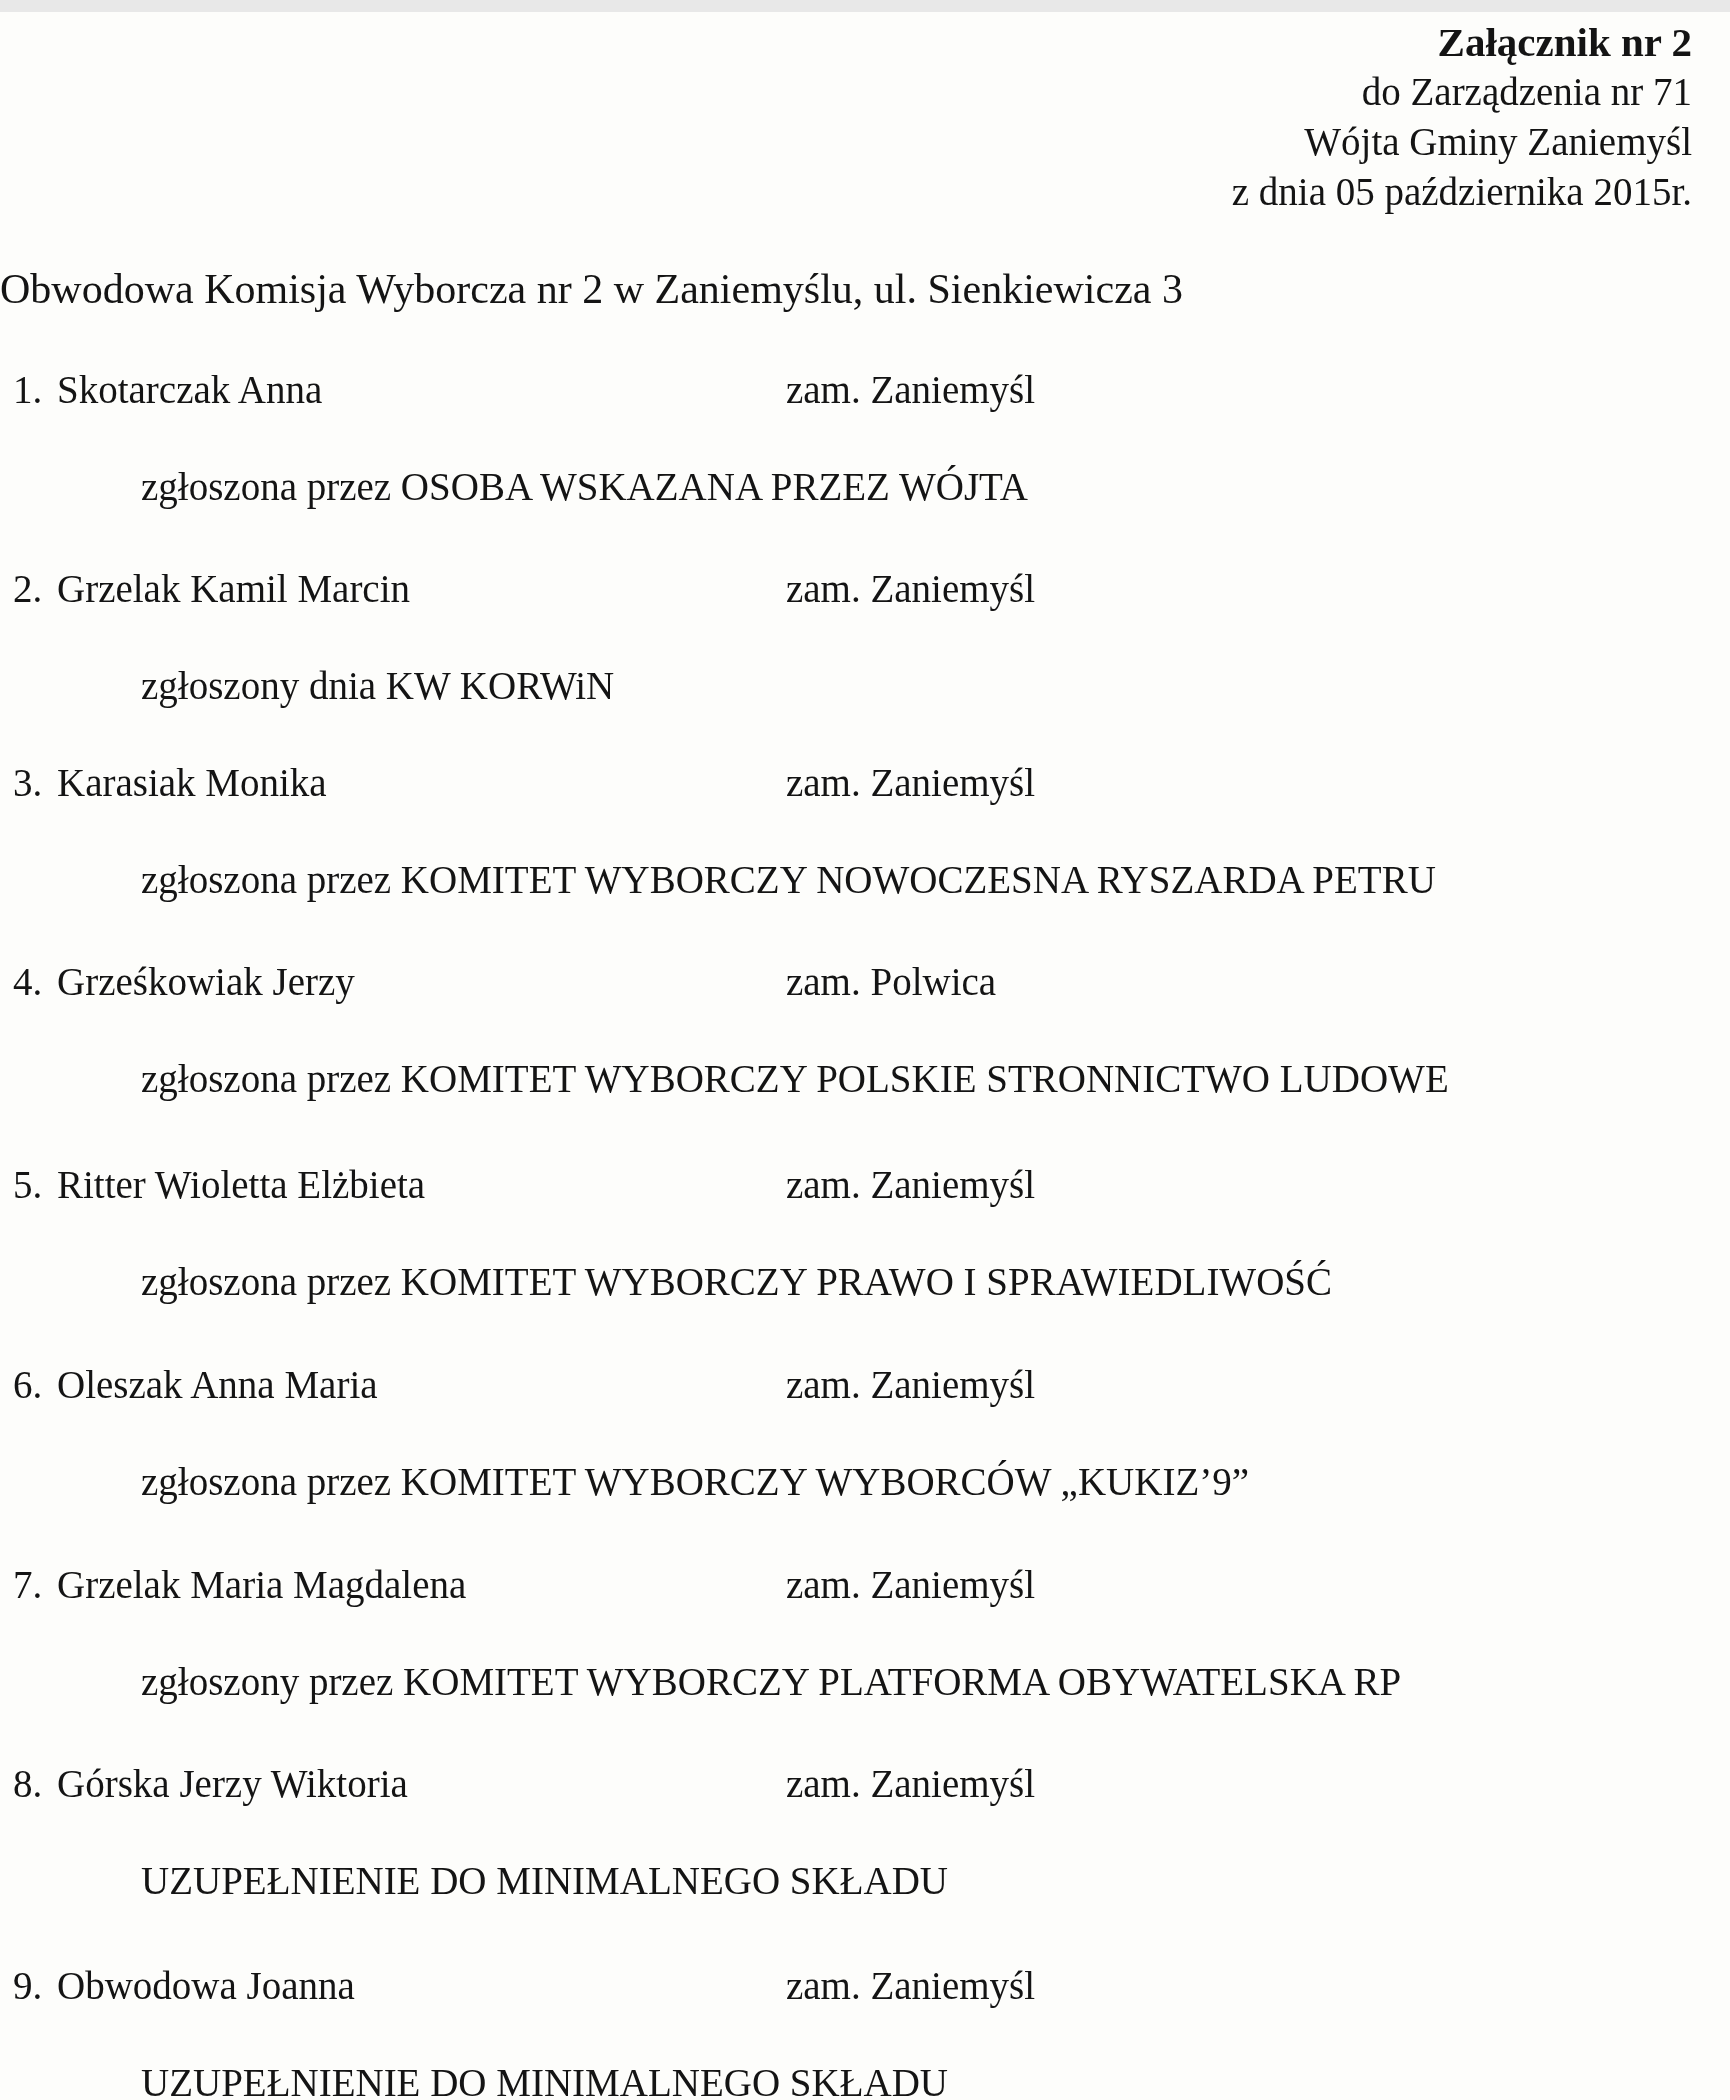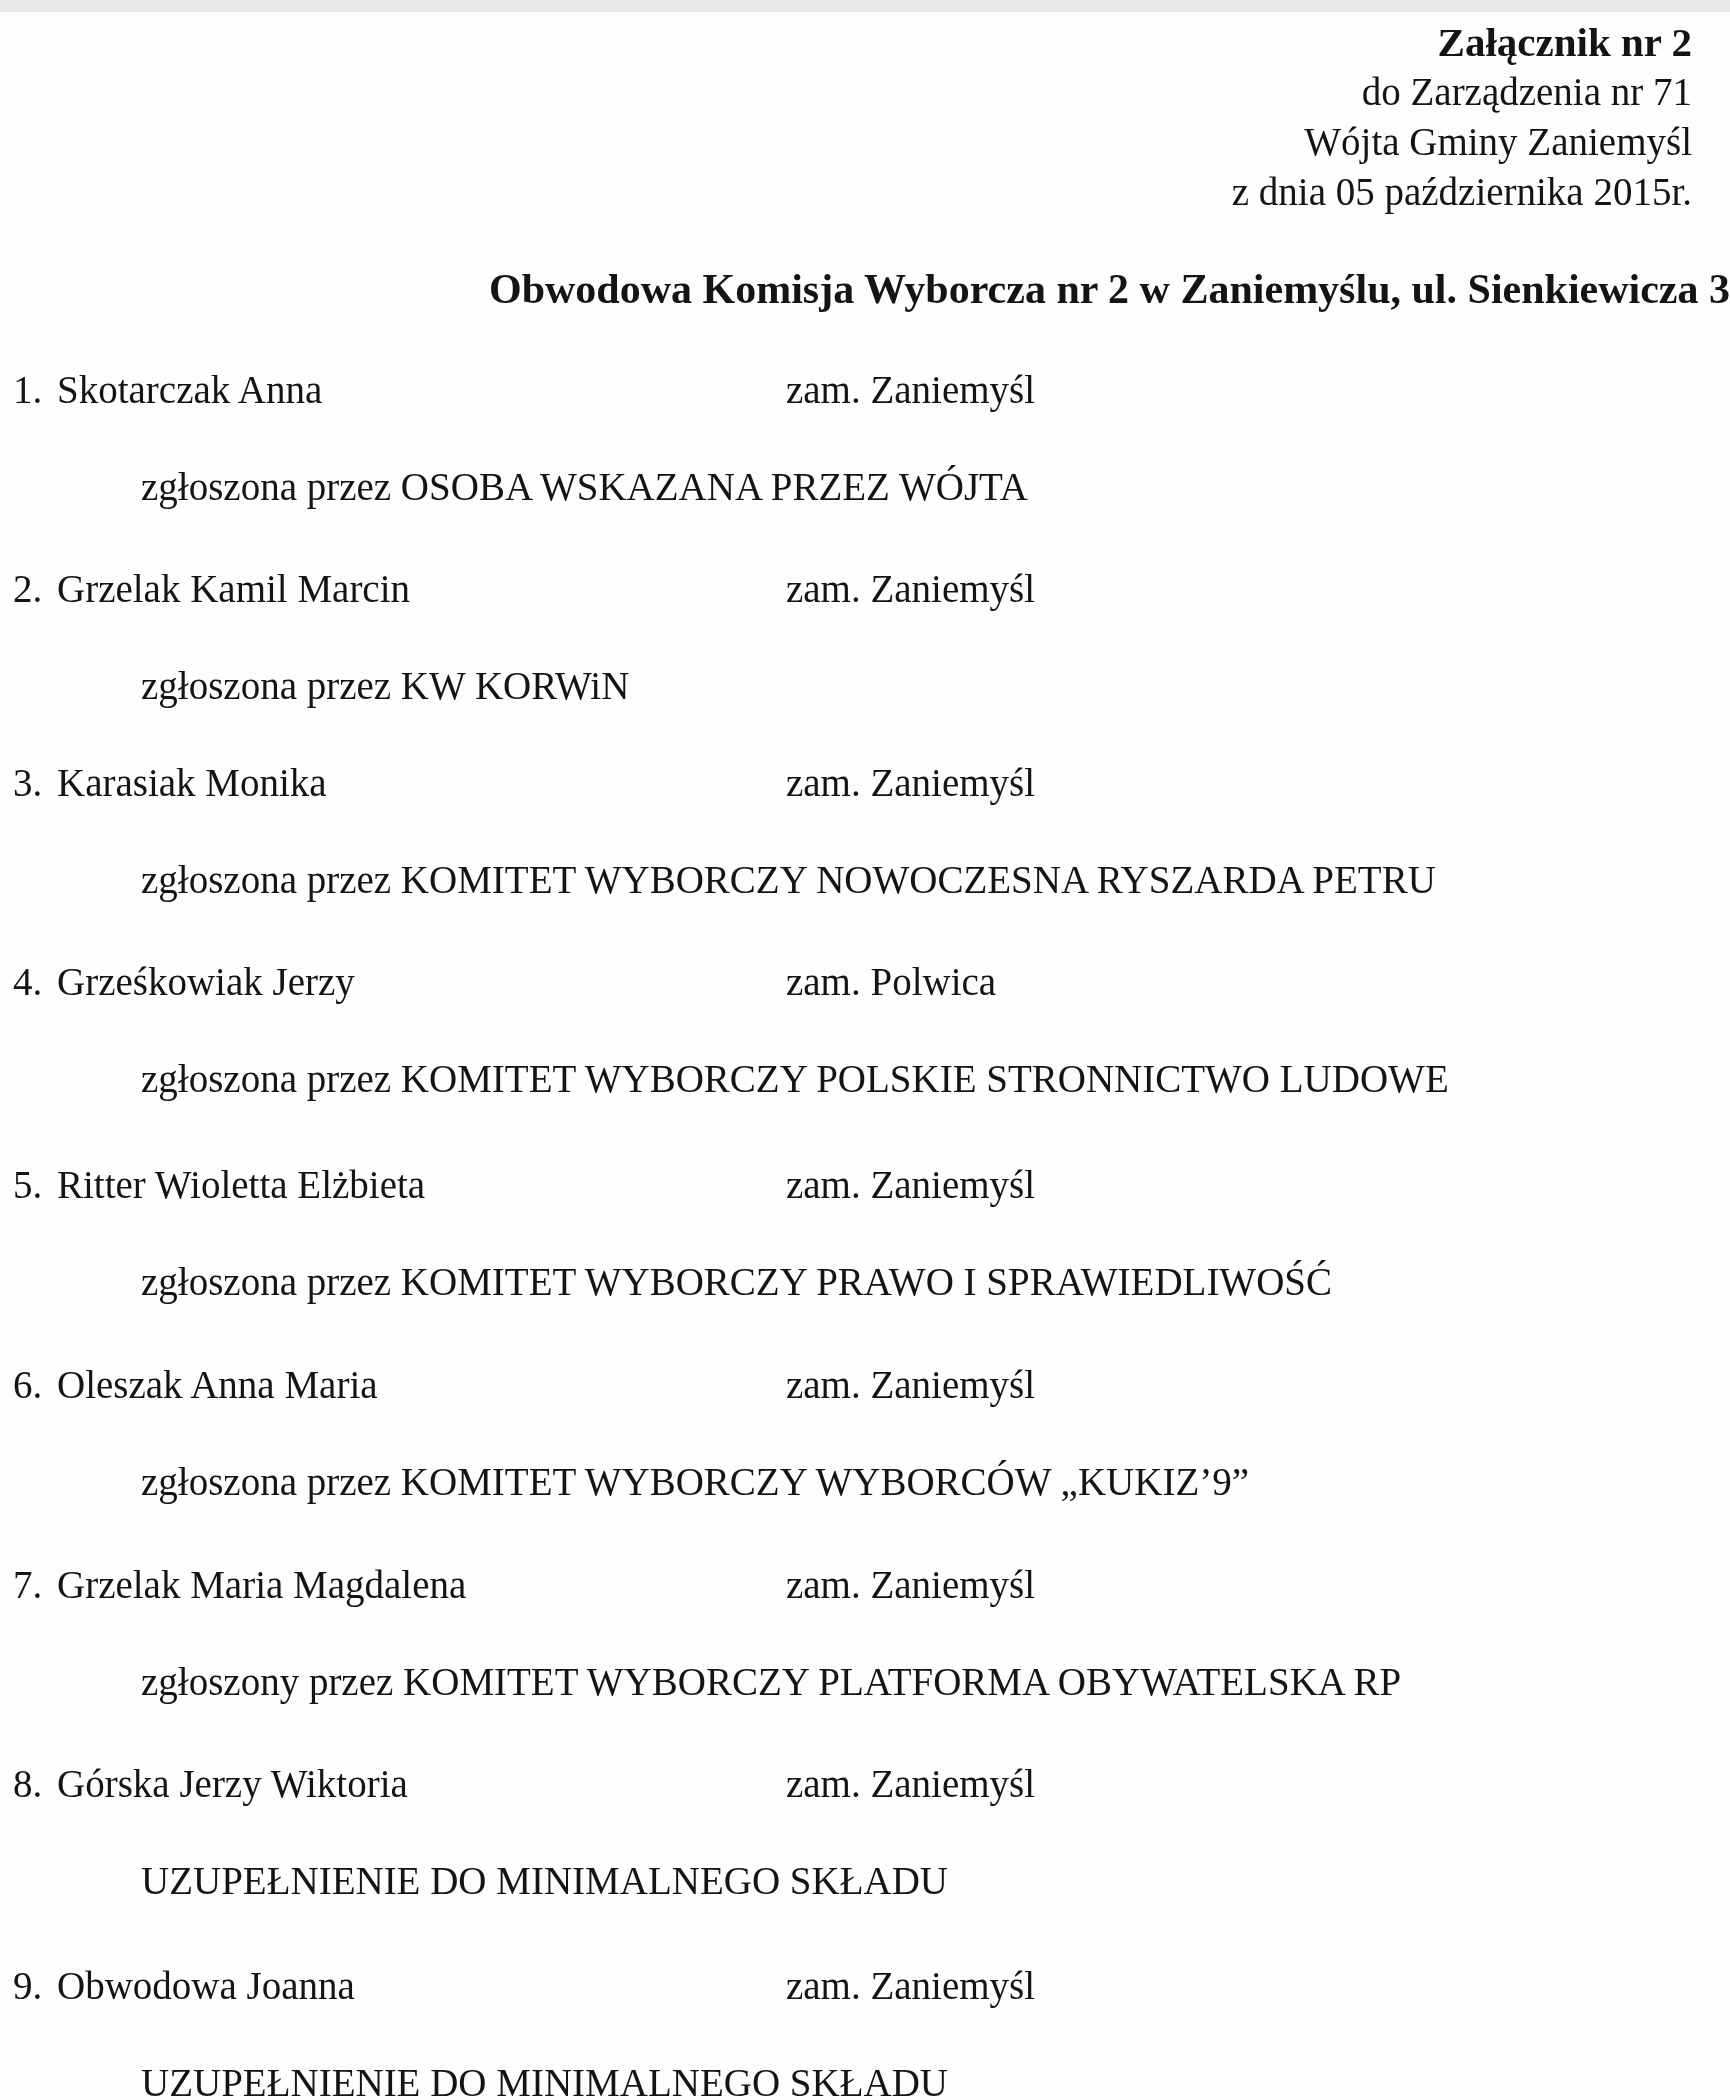--- a/index.html
+++ b/index.html
@@ -30,22 +30,22 @@
   .attachment-header .bold-line {
     font-weight: bold;
     font-size: 41px;
   }
   
   .doc-title {
     position: absolute;
     top: 253px;
     left: 0;
     width: 100%;
-    text-align: right;
-    font-weight: bold;
+    text-align: left;
+    font-weight: normal;
     font-size: 42px;
     white-space: nowrap;
   }
   
   .member-item {
     position: absolute;
     left: 0;
     right: 0;
     height: 196px;
   }
@@ -107,21 +107,21 @@
       </div>
       <div class="member-nomination">zgłoszona przez OSOBA WSKAZANA PRZEZ WÓJTA</div>
     </div>
 
     <div class="member-item" style="top:554px">
       <div class="member-row">
         <span class="member-number">2.</span>
         <span class="member-name">Grzelak Kamil Marcin</span>
         <span class="member-residence">zam. Zaniemyśl</span>
       </div>
-      <div class="member-nomination">zgłoszona przez KW KORWiN</div>
+      <div class="member-nomination">zgłoszony dnia KW KORWiN</div>
     </div>
 
     <div class="member-item" style="top:748px">
       <div class="member-row">
         <span class="member-number">3.</span>
         <span class="member-name">Karasiak Monika</span>
         <span class="member-residence">zam. Zaniemyśl</span>
       </div>
       <div class="member-nomination">zgłoszona przez KOMITET WYBORCZY NOWOCZESNA RYSZARDA PETRU</div>
     </div>

